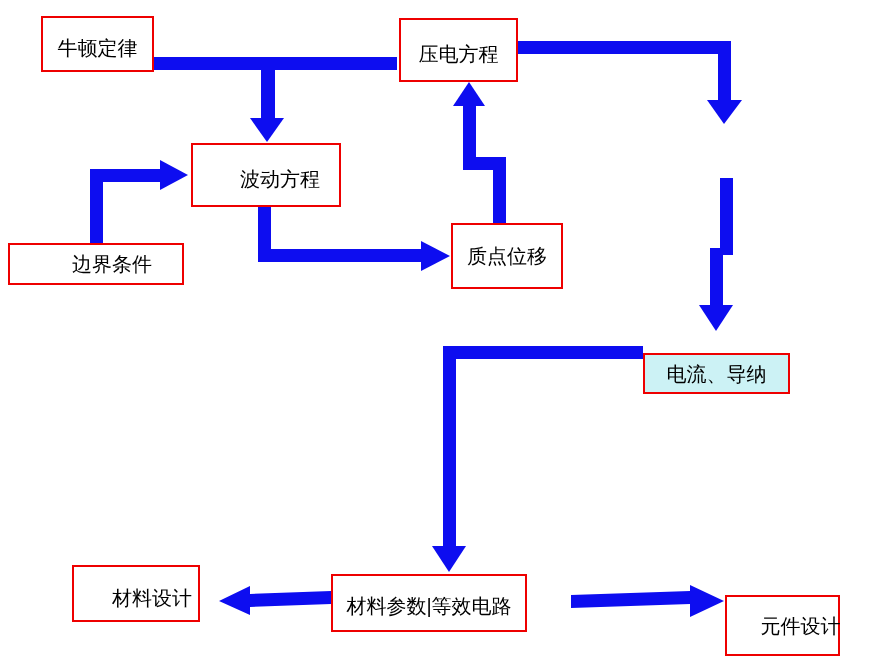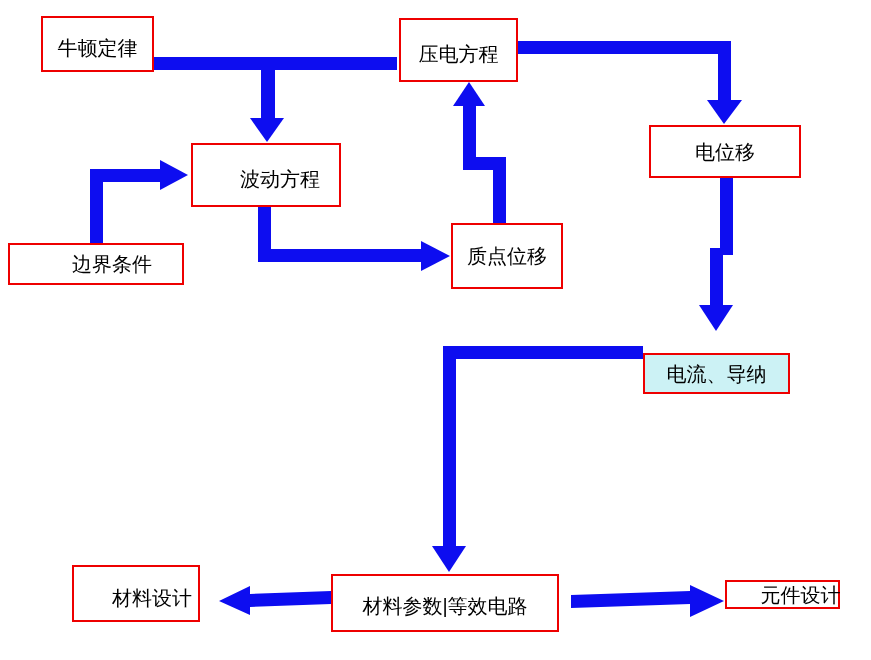--- a/index.html
+++ b/index.html
@@ -45,22 +45,22 @@
   #node-piezo       { left: 399px; top: 18px;  width: 119px; height: 64px; }
   #node-wave        { left: 191px; top: 143px; width: 150px; height: 64px; }
   #node-wave .label { transform: translateX(14px); }
   #node-boundary    { left: 8px;   top: 243px; width: 176px; height: 42px; }
   #node-boundary .label { transform: translateX(16px); }
   #node-particle    { left: 451px; top: 223px; width: 112px; height: 66px; }
   #node-edisp       { left: 649px; top: 125px; width: 152px; height: 53px; }
   #node-current     { left: 643px; top: 332px; width: 147px; height: 41px; margin-top: 21px; }
   #node-matdesign   { left: 72px;  top: 565px; width: 128px; height: 57px; }
   #node-matdesign .label { transform: translateX(16px); }
-  #node-matparam    { left: 331px; top: 574px; width: 228px; height: 58px; padding-top: 5px; }
-  #node-compdesign  { left: 725px; top: 580px; width: 115px; height: 29px; padding-left: 36px; }
+  #node-matparam    { left: 331px; top: 574px; width: 196px; height: 58px; padding-top: 5px; }
+  #node-compdesign  { left: 725px; top: 595px; width: 115px; height: 61px; padding-left: 36px; }
 </style>
 </head>
 <body>
 
 <div class="canvas">
 
   <svg class="arrows" viewBox="0 0 871 660" xmlns="http://www.w3.org/2000/svg">
 
     <g>
       <rect x="153" y="57" width="244" height="13"></rect>
@@ -129,23 +129,20 @@
   </div>
 
   <div class="node top" id="node-wave">
     <span class="label">波动方程</span>
   </div>
 
   <div class="node" id="node-particle">
     <span class="label">质点位移</span>
   </div>
 
-  <div class="node" id="node-edisp">
-    <span class="label">电位移</span>
-  </div>
 
   <div class="node cyan" id="node-current">
     <span class="label">电流、导纳</span>
   </div>
 
   <div class="node top" id="node-matdesign">
     <span class="label">材料设计</span>
   </div>
 
   <div class="node top" id="node-matparam">

